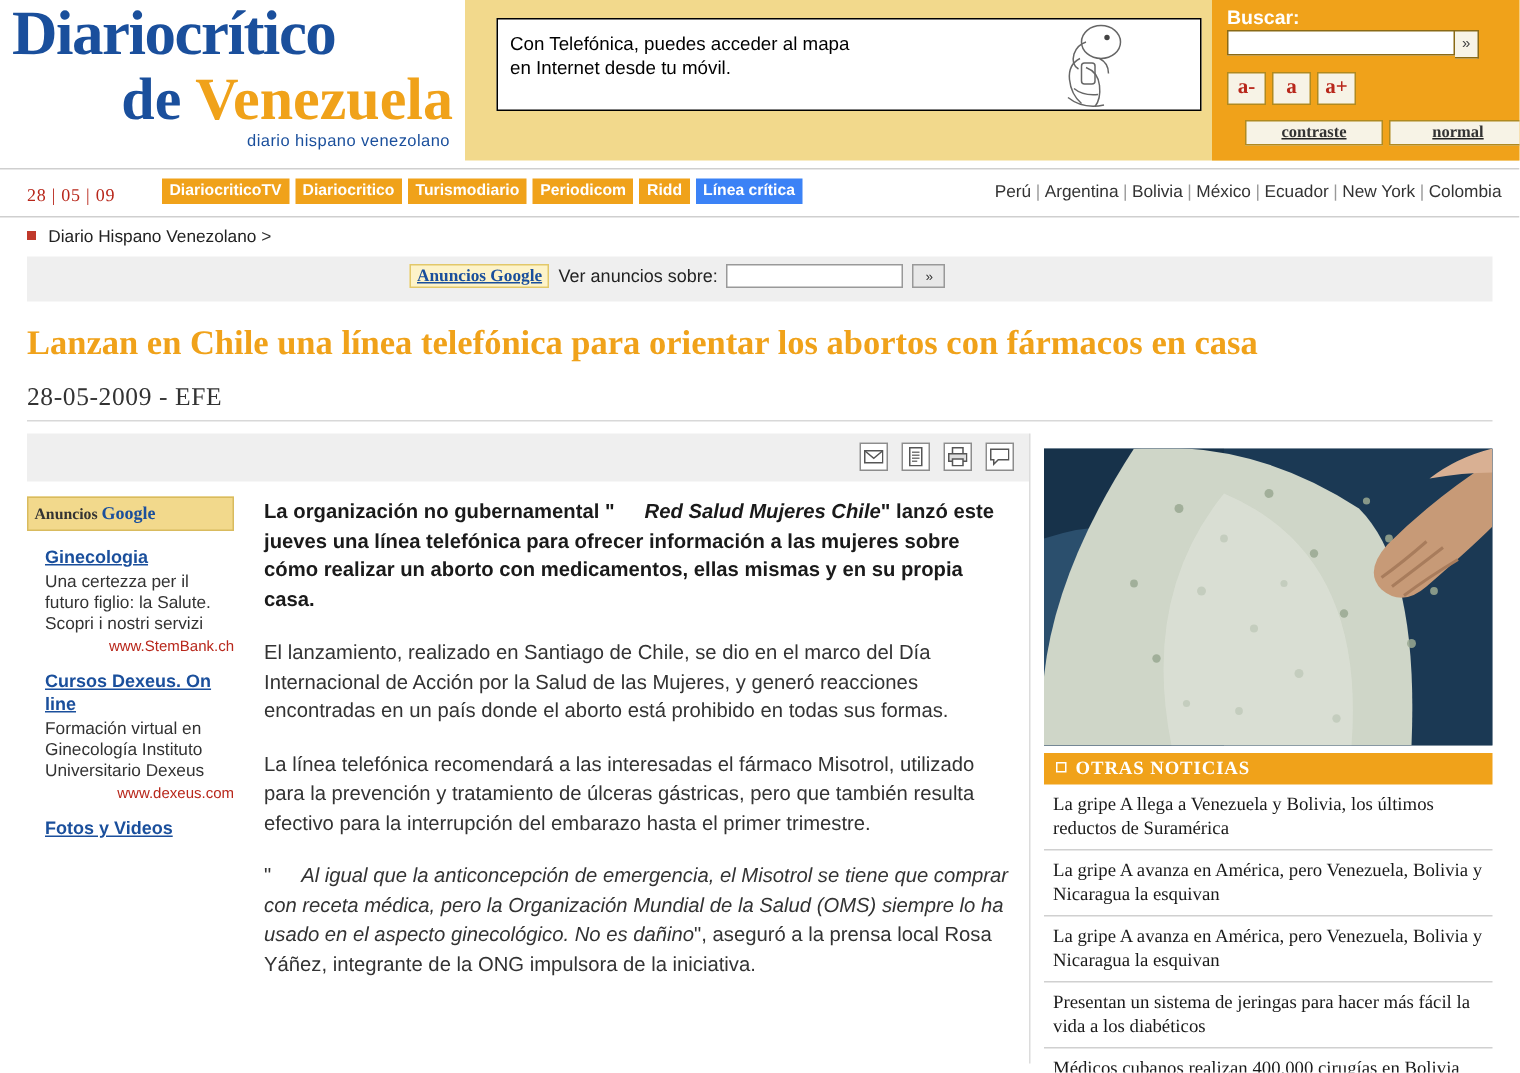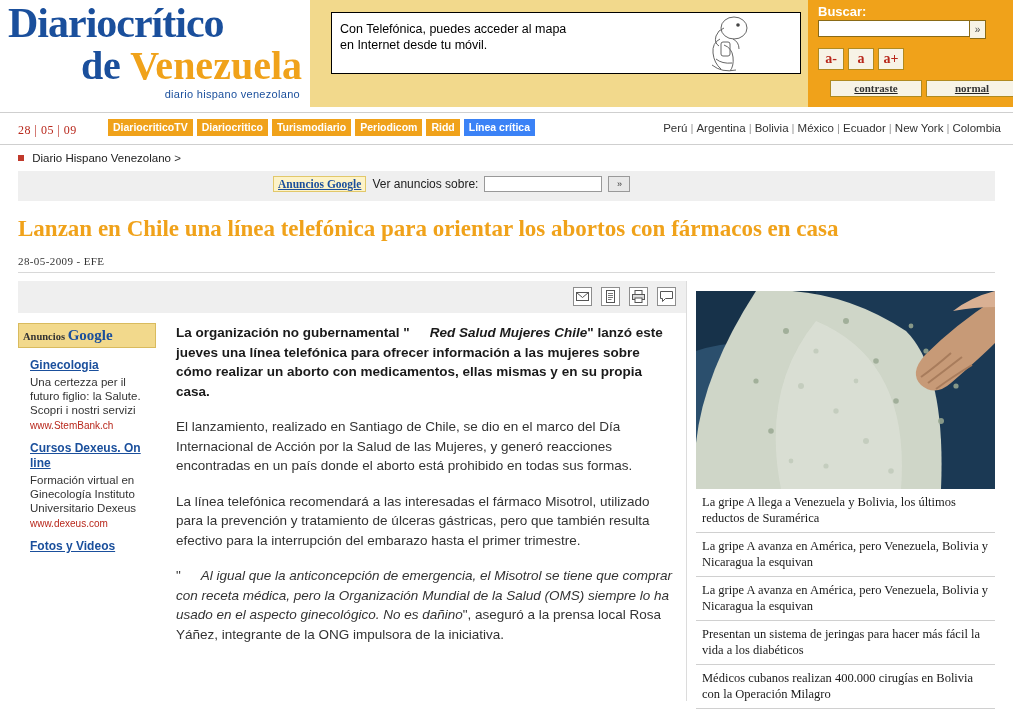--- a/index.html
+++ b/index.html
@@ -287,21 +287,21 @@
   .headline {
     margin: 14px 18px 0 18px;
     font-family: "Liberation Serif", serif;
     font-size: 23px;
     color: #f0a21a;
     line-height: 28px;
   }
   .byline {
     margin: 12px 18px 0 18px;
     font-family: "Liberation Serif", serif;
-    font-size: 11px;
+    font-size: 17px;
     color: #333;
     letter-spacing: 0.4px;
     padding-bottom: 5px;
   }
   .byline-rule {
     margin: 0 18px;
     height: 1px;
     background: #d8d8d8;
   }
 
@@ -348,40 +348,41 @@
   }
   .ads-head {
     background: #f2d98c;
     border: 1px solid #d9bb5e;
     padding: 3px 4px;
     font-size: 10.5px;
     font-weight: bold;
     color: #333;
     font-family: "Liberation Serif", serif;
   }
-  .ads-head .g-google { color: #1a4f9c; font-size: 15px; }
+  .ads-head .g-google { color: #1a4f9c; font-size: 12px; }
   .ad-unit { margin-top: 10px; margin-left: 12px; }
   .ad-title {
     color: #1a4f9c;
     text-decoration: underline;
     font-size: 12px;
     font-weight: bold;
     line-height: 15px;
     cursor: pointer;
   }
   .ad-body {
     font-size: 11.5px;
     color: #333;
     line-height: 14px;
     margin-top: 2px;
   }
   .ad-url {
     font-size: 10px;
     color: #b8271b;
     margin-top: 3px;
+    text-align: right;
   }
 
   .article-text {
     position: absolute;
     left: 158px; top: 0;
     width: 500px;
   }
   .article-text p {
     margin: 0 0 16px 0;
     font-size: 13.5px;
@@ -634,20 +635,21 @@
         <path d="M120 30 q95 40 85 168 l-120 0 q-20 -100 35 -168 z" fill="#e2e6dc" opacity="0.55"></path>
 
         <path d="M299 8 q-40 26 -70 56 q-16 18 -4 30 q14 12 30 -2 q30 -26 44 -40 z" fill="#c79a77"></path>
         <path d="M225 86 q14 -10 30 -24" stroke="#a87c5c" stroke-width="2" fill="none"></path>
         <path d="M232 92 q16 -12 34 -26" stroke="#a87c5c" stroke-width="2" fill="none"></path>
         <path d="M240 98 q16 -12 36 -24" stroke="#a87c5c" stroke-width="2" fill="none"></path>
         <path d="M299 0 q-24 6 -42 20 q22 -4 42 -4 z" fill="#d9b093"></path>
       </svg>
     </div>
 
+    <div class="otras-head"><span class="sq"></span><span>OTRAS NOTICIAS</span></div>
 
     <div class="news-item">La gripe A llega a Venezuela y Bolivia, los últimos reductos de Suramérica</div>
     <div class="news-item">La gripe A avanza en América, pero Venezuela, Bolivia y Nicaragua la esquivan</div>
     <div class="news-item">La gripe A avanza en América, pero Venezuela, Bolivia y Nicaragua la esquivan</div>
     <div class="news-item">Presentan un sistema de jeringas para hacer más fácil la vida a los diabéticos</div>
     <div class="news-item">Médicos cubanos realizan 400.000 cirugías en Bolivia con la Operación Milagro</div>
   </div>
 
 </div>
 

